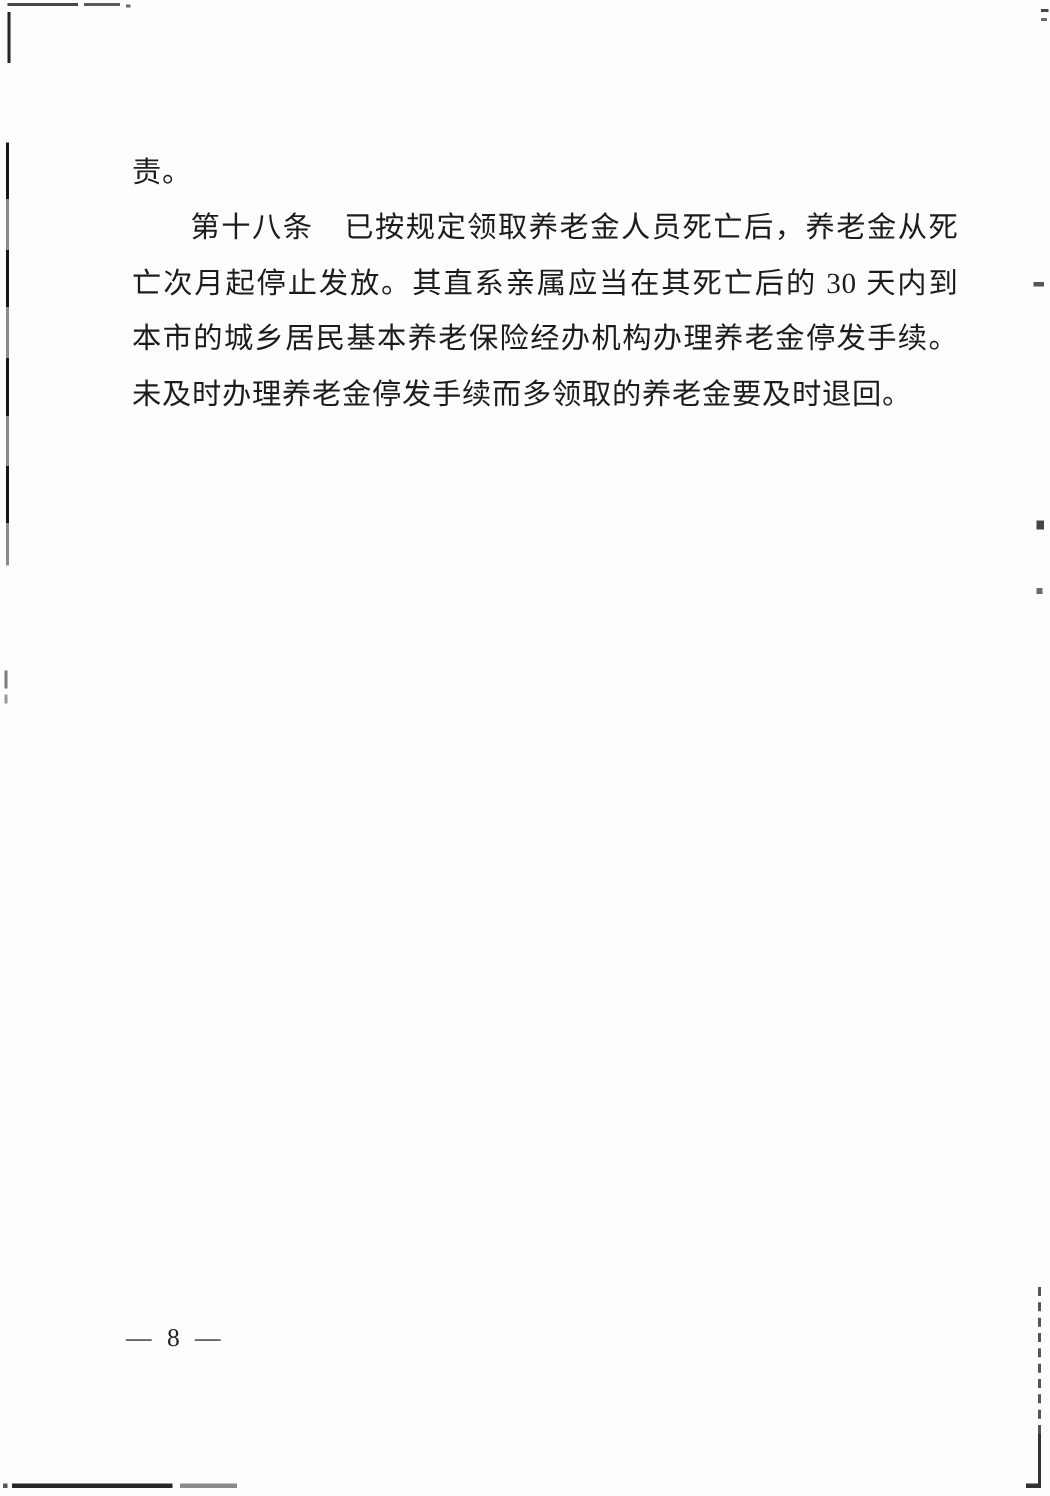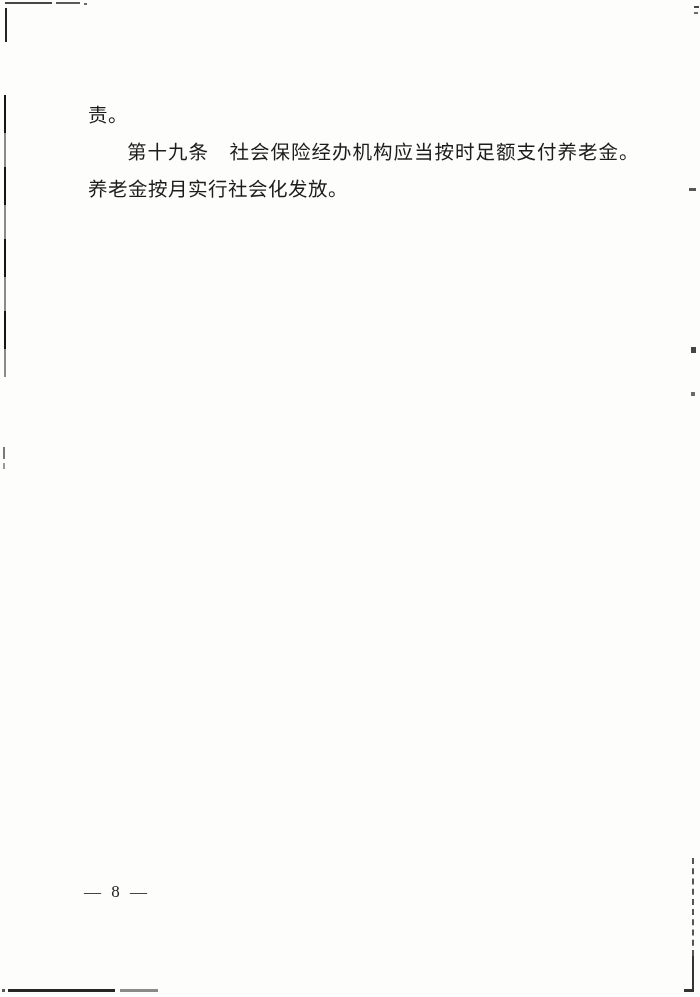--- a/index.html
+++ b/index.html
@@ -77,18 +77,18 @@
   <div class="art a-r-3"></div>
   <div class="art a-br-dash"></div>
   <div class="art a-br-line"></div>
   <div class="art a-br-foot"></div>
   <div class="art a-bot-1"></div>
   <div class="art a-bot-2"></div>
   <div class="art a-bot-3"></div>
 
   <main class="text-block">
     <p class="para">责。</p>
-    <p class="para indent">第十九条　社会保险经办机构应当按时足额支付养老金。养老金按月实行社会化发放。</p>
+    <p class="para indent">第十八条　已按规定领取养老金人员死亡后，养老金从死亡次月起停止发放。其直系亲属应当在其死亡后的 30 天内到本市的城乡居民基本养老保险经办机构办理养老金停发手续。未及时办理养老金停发手续而多领取的养老金要及时退回。</p>
   </main>
 
   <div class="page-number">— 8 —</div>
 
 </div>
 
 </body></html>

